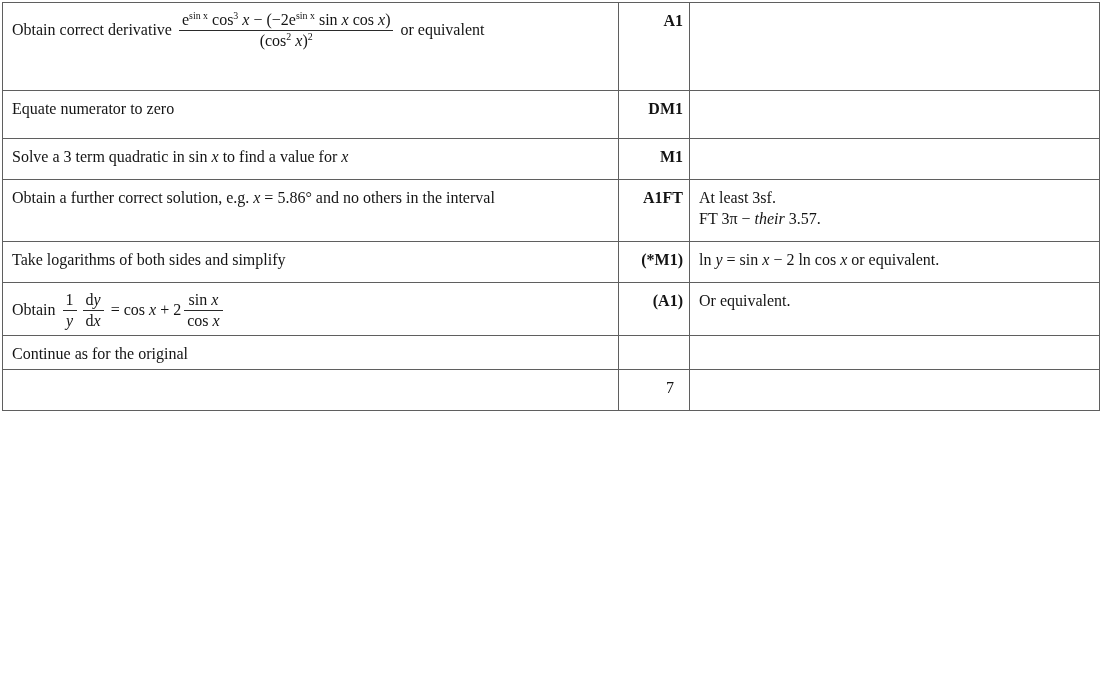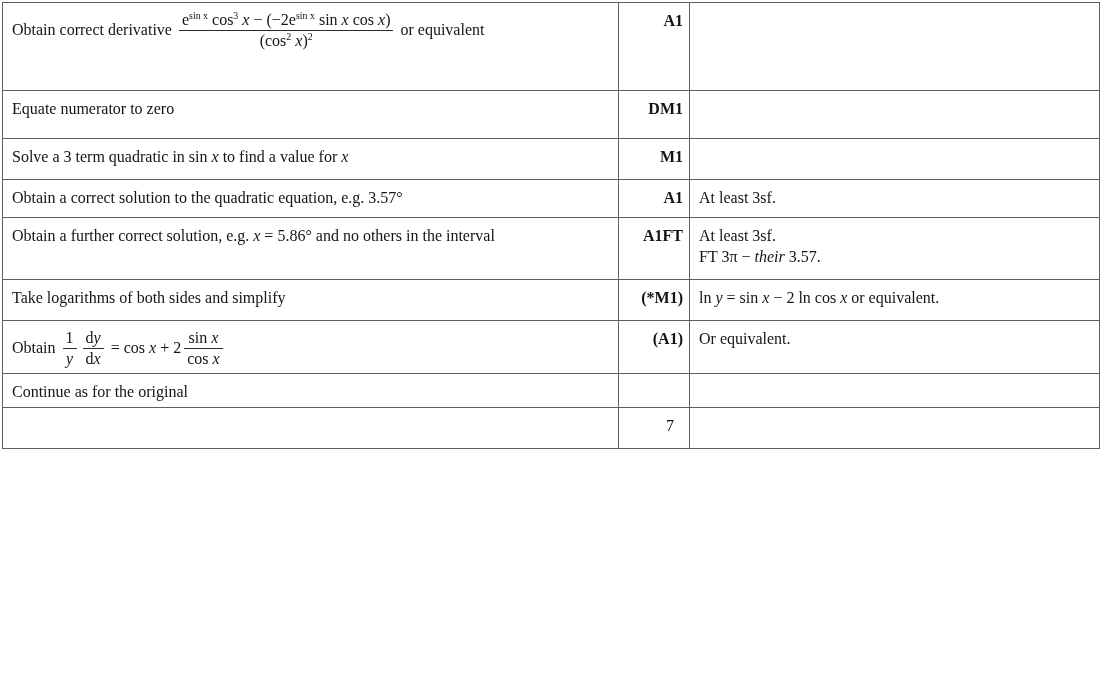--- a/index.html
+++ b/index.html
@@ -93,29 +93,20 @@
         <td class="mark-cell"><span>DM1</span></td>
         <td class="comment-cell"></td>
       </tr>
       <tr class="r4">
         <td class="desc-cell">
           <div class="line"><span>Solve a 3 term quadratic in sin </span><span class="it">x</span><span> to find a value for </span><span class="it">x</span></div>
         </td>
         <td class="mark-cell"><span>M1</span></td>
         <td class="comment-cell"></td>
       </tr>
-      <tr class="r5">
-        <td class="desc-cell">
-          <div class="line"><span>Obtain a correct solution to the quadratic equation, e.g. 3.57°</span></div>
-        </td>
-        <td class="mark-cell"><span>A1</span></td>
-        <td class="comment-cell">
-          <div class="line"><span>At least 3sf.</span></div>
-        </td>
-      </tr>
       <tr class="r6">
         <td class="desc-cell">
           <div class="line"><span>Obtain a further correct solution, e.g. </span><span class="it">x</span><span> = 5.86° and no others in the interval</span></div>
         </td>
         <td class="mark-cell"><span>A1FT</span></td>
         <td class="comment-cell">
           <div class="line"><span>At least 3sf.</span></div>
           <div class="line"><span>FT 3π − </span><span class="it">their</span><span> 3.57.</span></div>
         </td>
       </tr>

